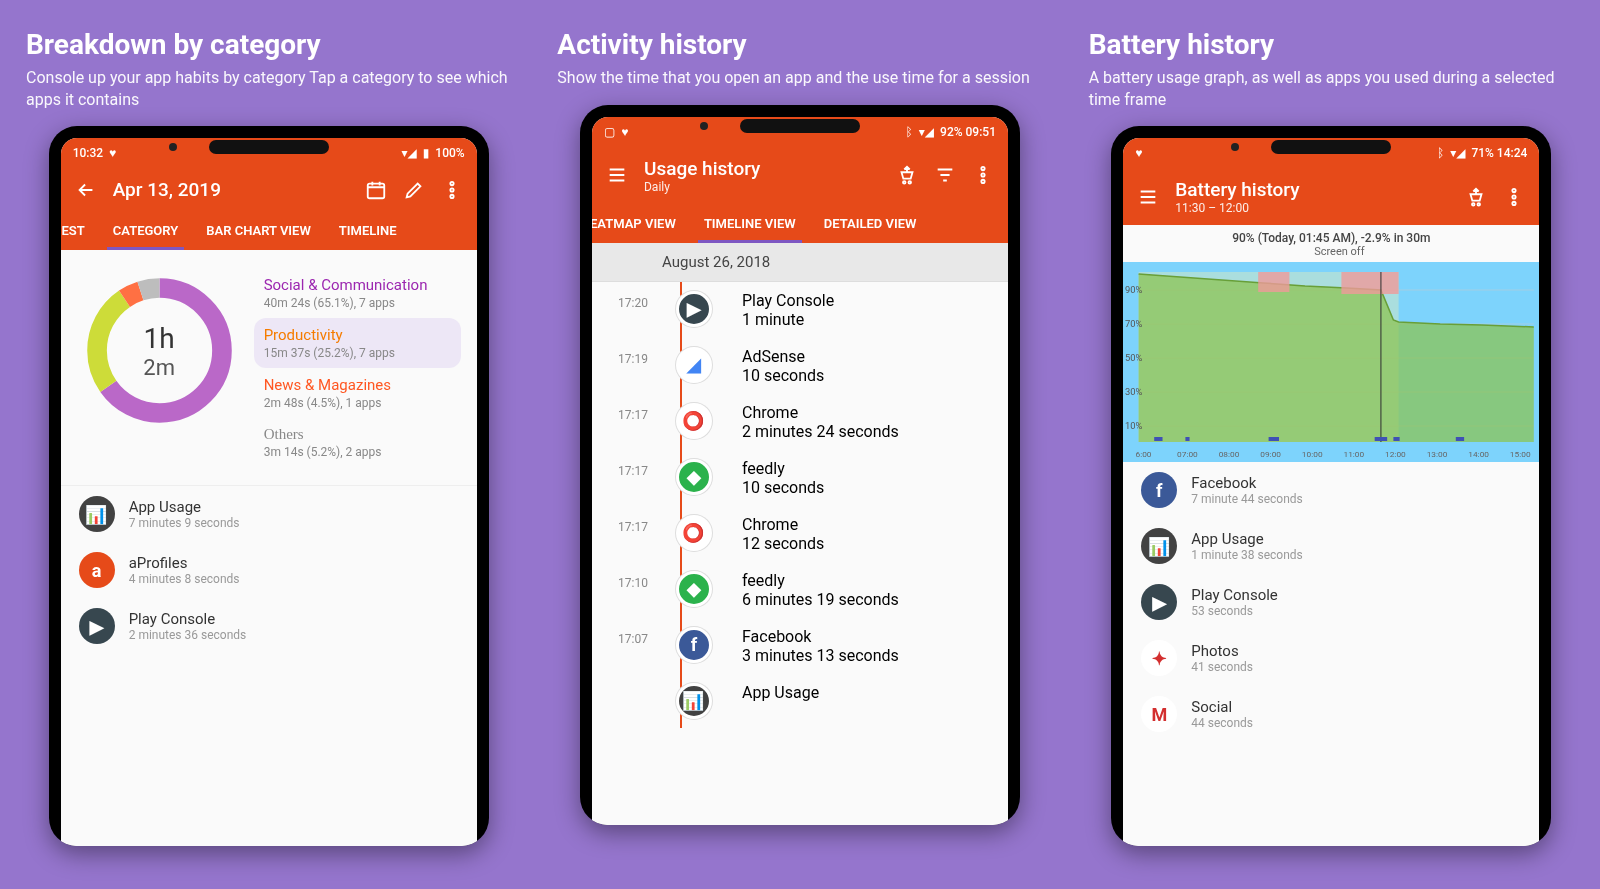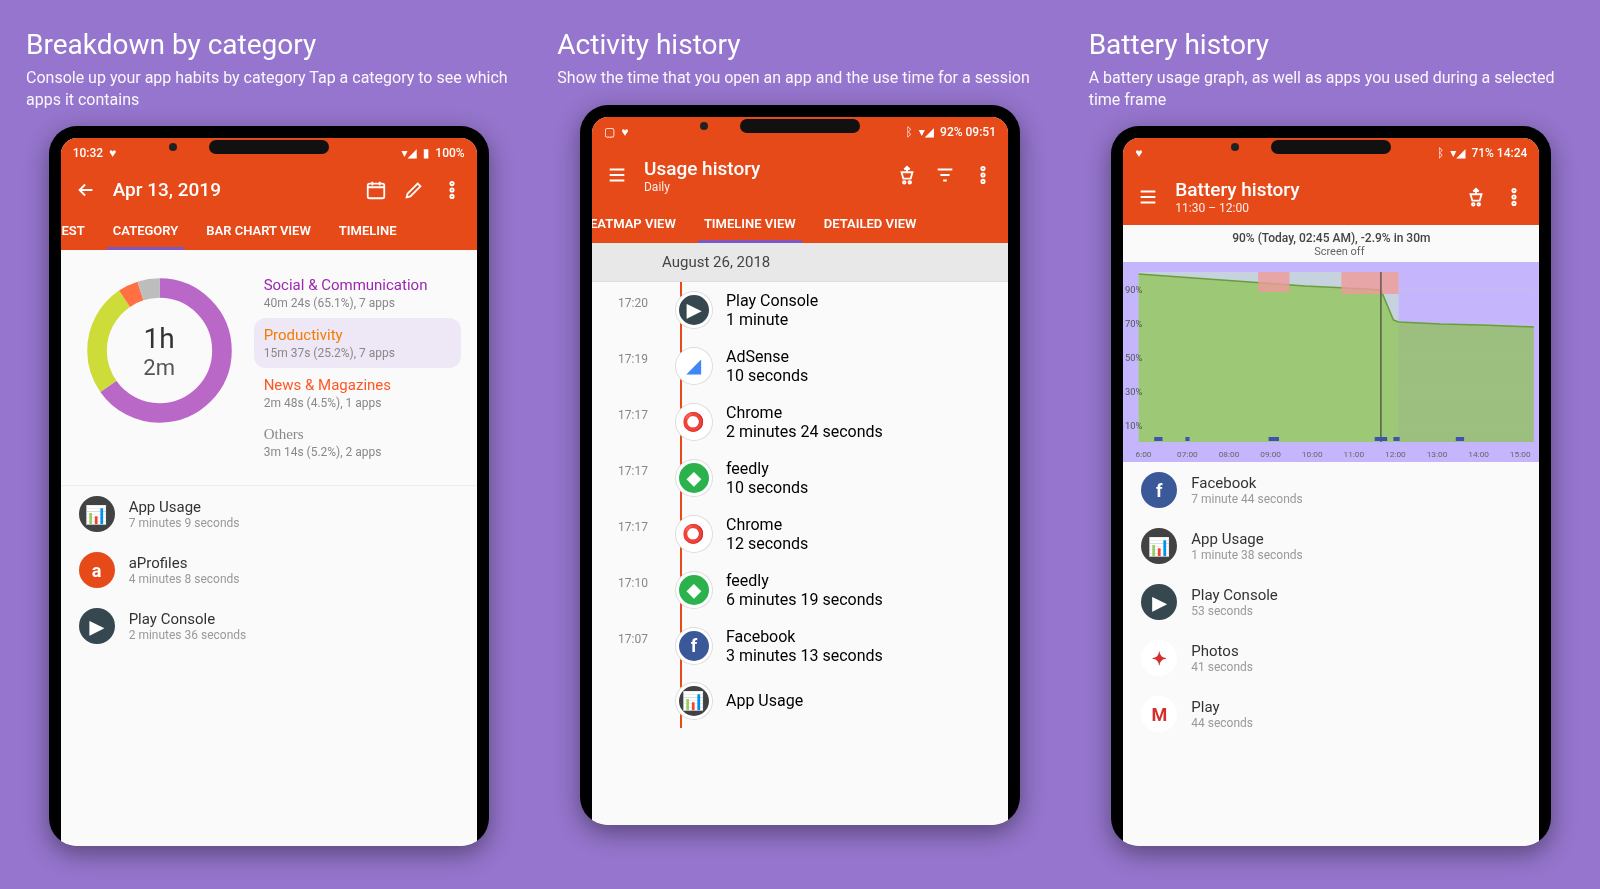--- a/index.html
+++ b/index.html
@@ -1,19 +1,19 @@
 <!DOCTYPE html>
 <html><head>
 <meta charset="utf-8">
 <style>
 *{margin:0;padding:0;box-sizing:border-box;font-family:Roboto,Arial,sans-serif;}
 body{background:#9575CD;width:1600px;height:889px;display:flex;padding:20px 10px;gap:14px;}
 .panel{flex:1;display:flex;flex-direction:column;}
 .caption{color:#fff;padding:8px 16px 16px;}
-.caption h2{font-size:28px;font-weight:400;margin-bottom:6px;}
+.caption h2{font-size:28px;font-weight:700;margin-bottom:6px;}
 .caption p{font-size:16px;opacity:.95;line-height:1.35;}
 .phone{background:#000;border-radius:28px;padding:12px 12px 0;margin:0 auto;width:440px;height:720px;position:relative;overflow:hidden;box-shadow:0 8px 24px rgba(0,0,0,.4);}
 .notch{position:absolute;top:14px;left:50%;transform:translateX(-50%);width:120px;height:14px;background:#111;border-radius:10px;}
 .notch::before{content:"";position:absolute;left:-40px;top:3px;width:8px;height:8px;background:#222;border-radius:50%;}
 .screen{background:#fff;border-radius:16px 16px 0 0;height:100%;overflow:hidden;display:flex;flex-direction:column;}
 .statusbar{height:30px;background:#E64A19;color:#fff;display:flex;align-items:center;justify-content:space-between;padding:0 12px;font-size:12px;font-weight:500;}
 .statusbar .left,.statusbar .right{display:flex;align-items:center;gap:6px;}
 .appbar{background:#E64A19;color:#fff;padding:10px 14px;display:flex;align-items:center;gap:16px;}
 .appbar .title{flex:1;}
 .appbar .title-main{font-size:19px;font-weight:500;}
@@ -41,27 +41,27 @@
 .c-news .cname{color:#FF5722;}
 .c-other .cname{color:#888;font-family:Liberation Serif, serif;}
 .applist .arow{display:flex;align-items:center;gap:14px;padding:10px 18px;}
 .aicon{width:36px;height:36px;border-radius:50%;display:flex;align-items:center;justify-content:center;font-size:18px;color:#fff;flex-shrink:0;}
 .arow .atxt .an{font-size:15px;color:#333;}
 .arow .atxt .as{font-size:12px;color:#999;}
 
 .datehdr{background:#e8e8e8;padding:10px 16px 10px 70px;font-size:15px;color:#444;position:relative;border-bottom:1px solid #ddd;}
 .timeline{position:relative;padding-left:68px;}
 .timeline::before{content:"";position:absolute;left:88px;top:0;bottom:0;width:2px;background:#E64A19;}
-.trow{display:flex;align-items:center;gap:14px;padding:9px 16px;position:relative;}
+.trow{display:flex;gap:30px;padding:9px 16px;position:relative;}
 .trow .ttime{position:absolute;left:-52px;top:14px;font-size:12px;color:#888;width:40px;text-align:right;}
 .trow .aicon{position:relative;z-index:1;border:3px solid #fff;box-shadow:0 0 0 1px #ddd;}
 
 .chart-hdr{text-align:center;font-size:12px;padding:6px 10px 0;color:#444;font-weight:500;}
 .chart-sub{text-align:center;font-size:11px;color:#666;margin-bottom:4px;margin-left:16px;}
-.bchart{width:100%;height:200px;position:relative;background:#c4b5fd;}
+.bchart{width:100%;height:200px;position:relative;background:#7dd3fc;}
 
 svg{width:100%;height:100%;}
 .icon svg{stroke:#fff;fill:none;stroke-width:2;}
 </style>
 </head>
 <body>
 
 <div class="panel">
   <div class="caption">
     <h2>Breakdown by category</h2>
@@ -342,21 +342,21 @@
           </div>
         <div class="icon">
             <svg viewBox="0 0 24 24" fill="#fff" stroke="none">
               <circle cx="12" cy="5" r="1.8"></circle>
               <circle cx="12" cy="12" r="1.8"></circle>
               <circle cx="12" cy="19" r="1.8"></circle>
             </svg>
           </div>
       </div>
       <div class="content">
-        <div class="chart-hdr">90% (Today, 02:45 AM), -2.9% in 30m</div>
+        <div class="chart-hdr">90% (Today, 01:45 AM), -2.9% in 30m</div>
         <div class="chart-sub">Screen off</div>
         <div class="bchart">
           <svg viewBox="0 0 400 200" preserveAspectRatio="none" style="width:100%;height:100%;">
             <rect x="15" y="10" width="250" height="170" fill="#C8E6C9" opacity=".6"></rect>
             <g stroke="#ccc" stroke-width=".5">
               <line x1="15" y1="28" x2="395" y2="28"></line>
                 <line x1="15" y1="62" x2="395" y2="62"></line>
               <line x1="15" y1="96" x2="395" y2="96"></line>
                 <line x1="15" y1="130" x2="395" y2="130"></line>
               <line x1="15" y1="164" x2="395" y2="164"></line>
@@ -420,21 +420,21 @@
             <div class="arow">
               <div class="aicon" style="background:#fff;color:#D32F2F;font-weight:bold;">✦</div>
               <div class="atxt">
                 <div class="an">Photos</div>
                 <div class="as">41 seconds</div>
               </div>
             </div>
             <div class="arow">
               <div class="aicon" style="background:#fff;color:#D32F2F;font-weight:bold;">M</div>
               <div class="atxt">
-                <div class="an">Play</div>
+                <div class="an">Social</div>
                 <div class="as">44 seconds</div>
               </div>
             </div>
           </div>
       </div>
     </div>
   </div>
 </div>
 
 </body></html>

